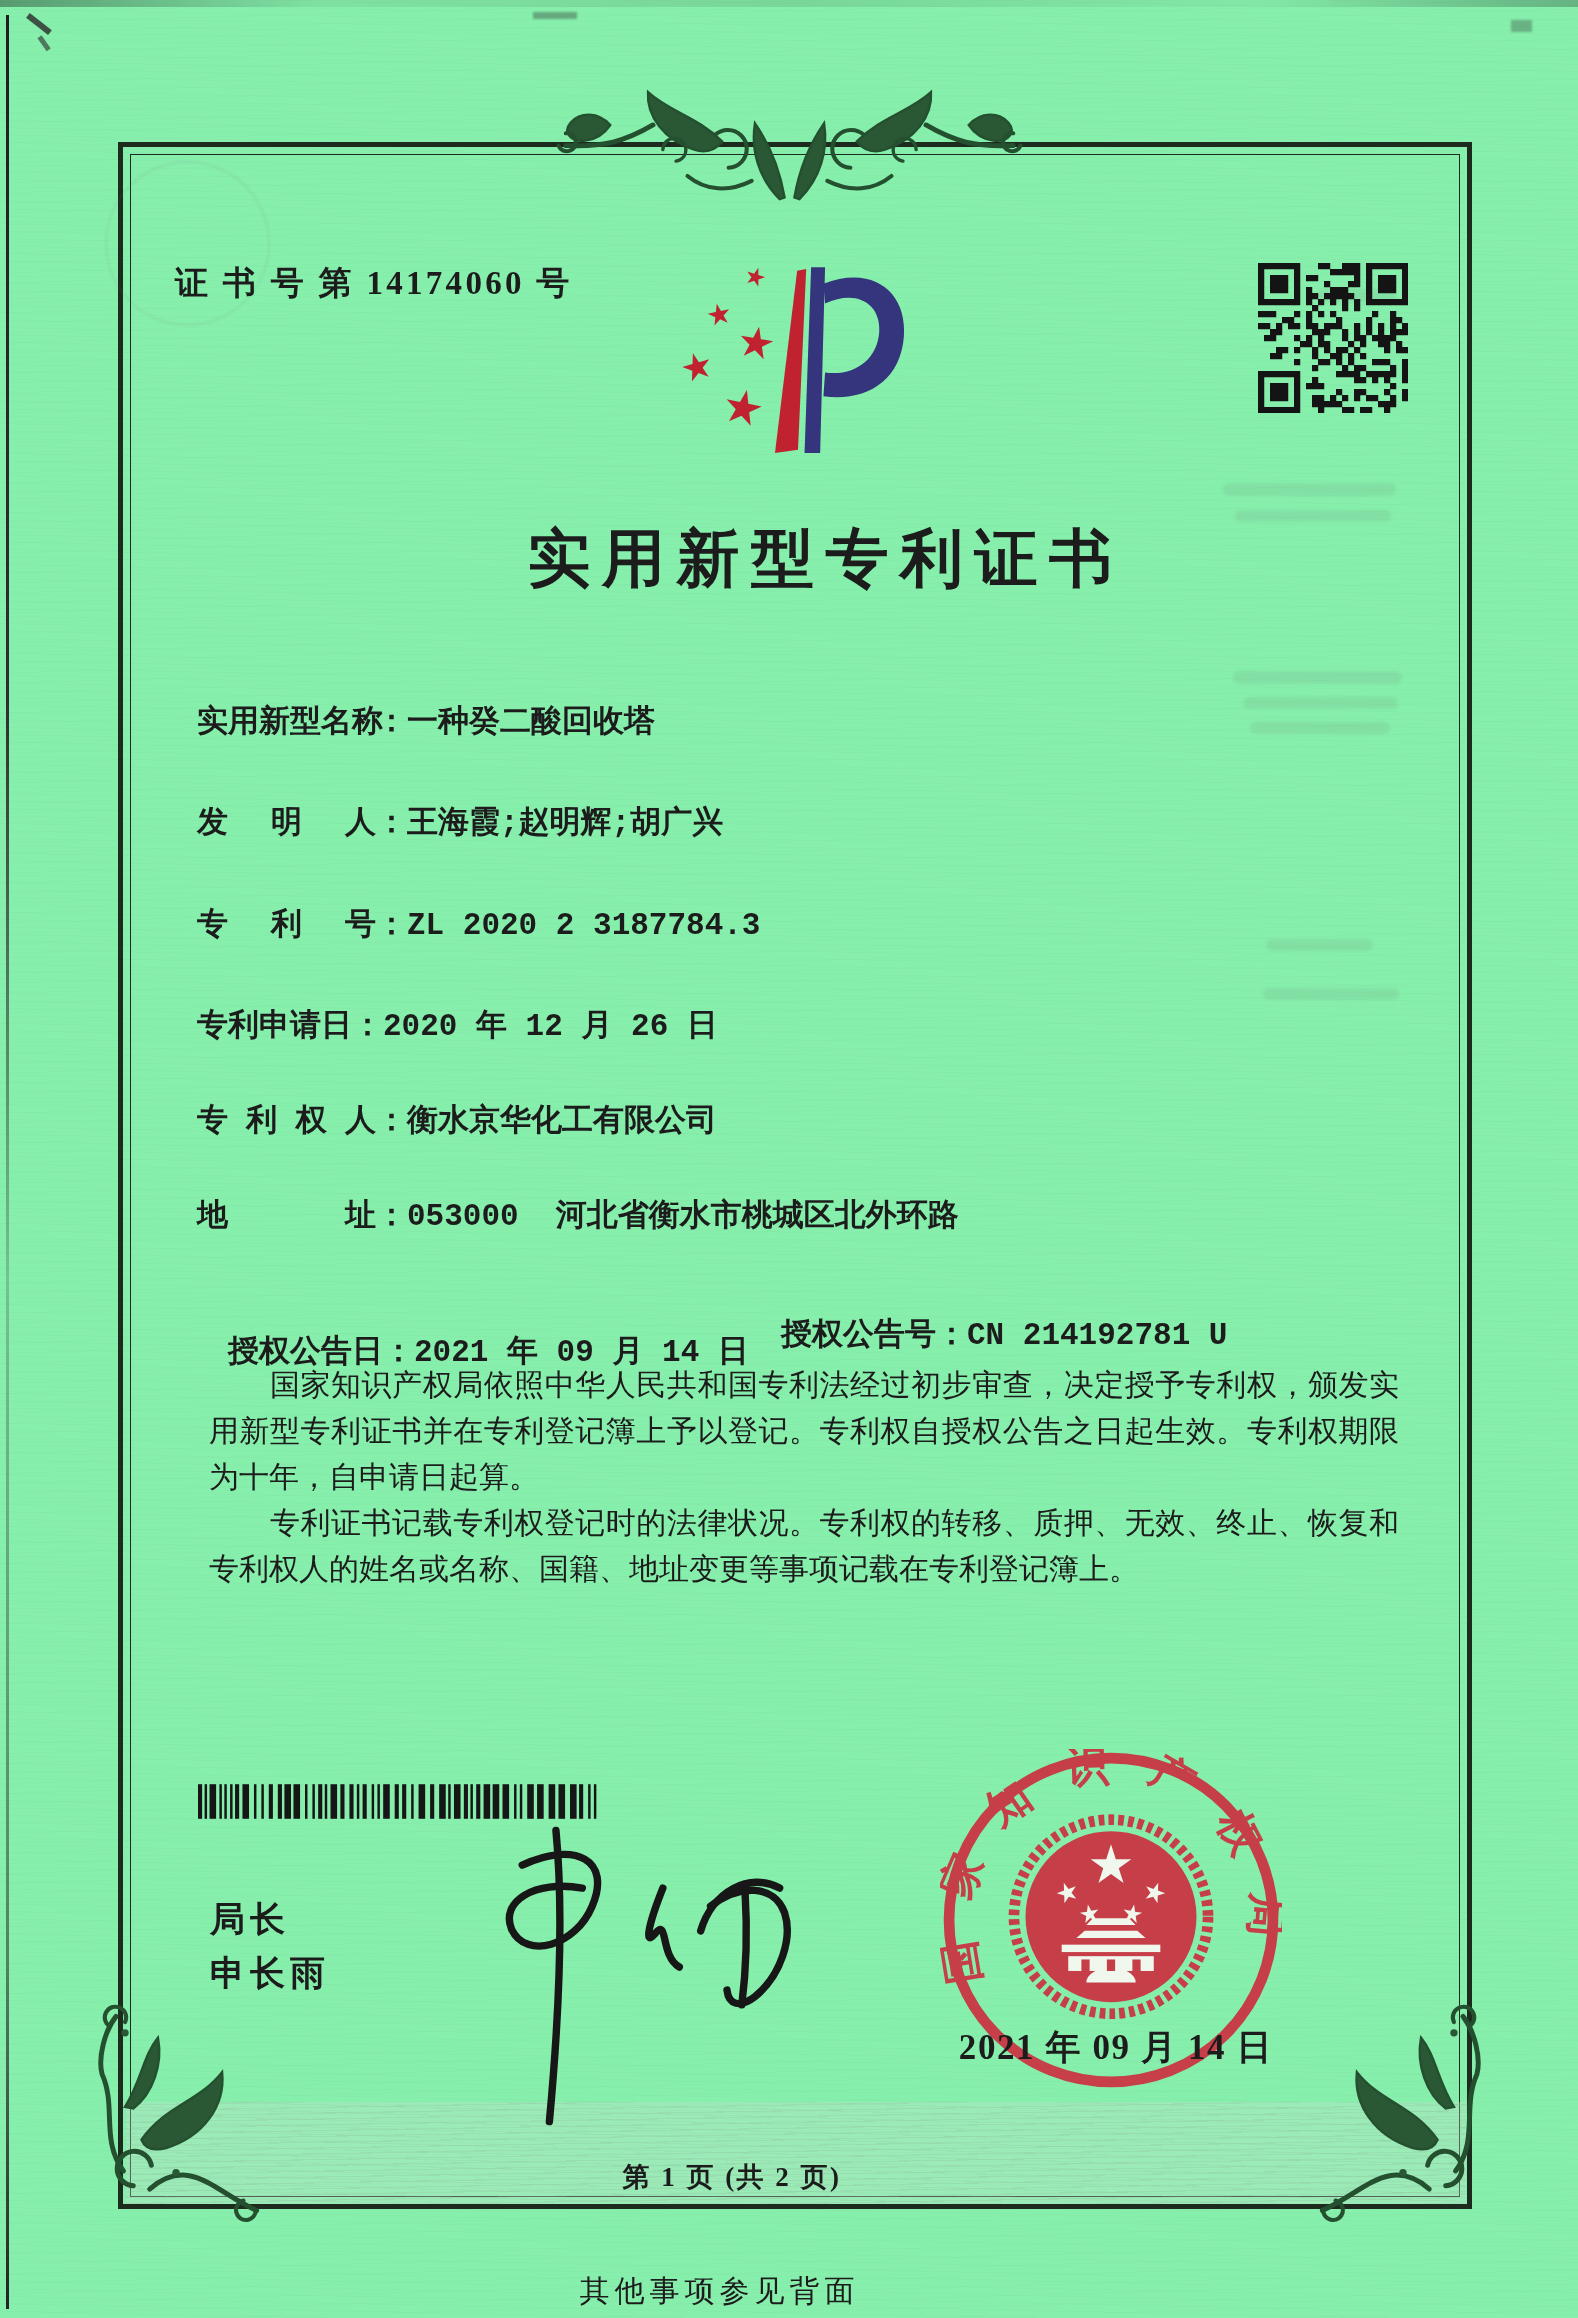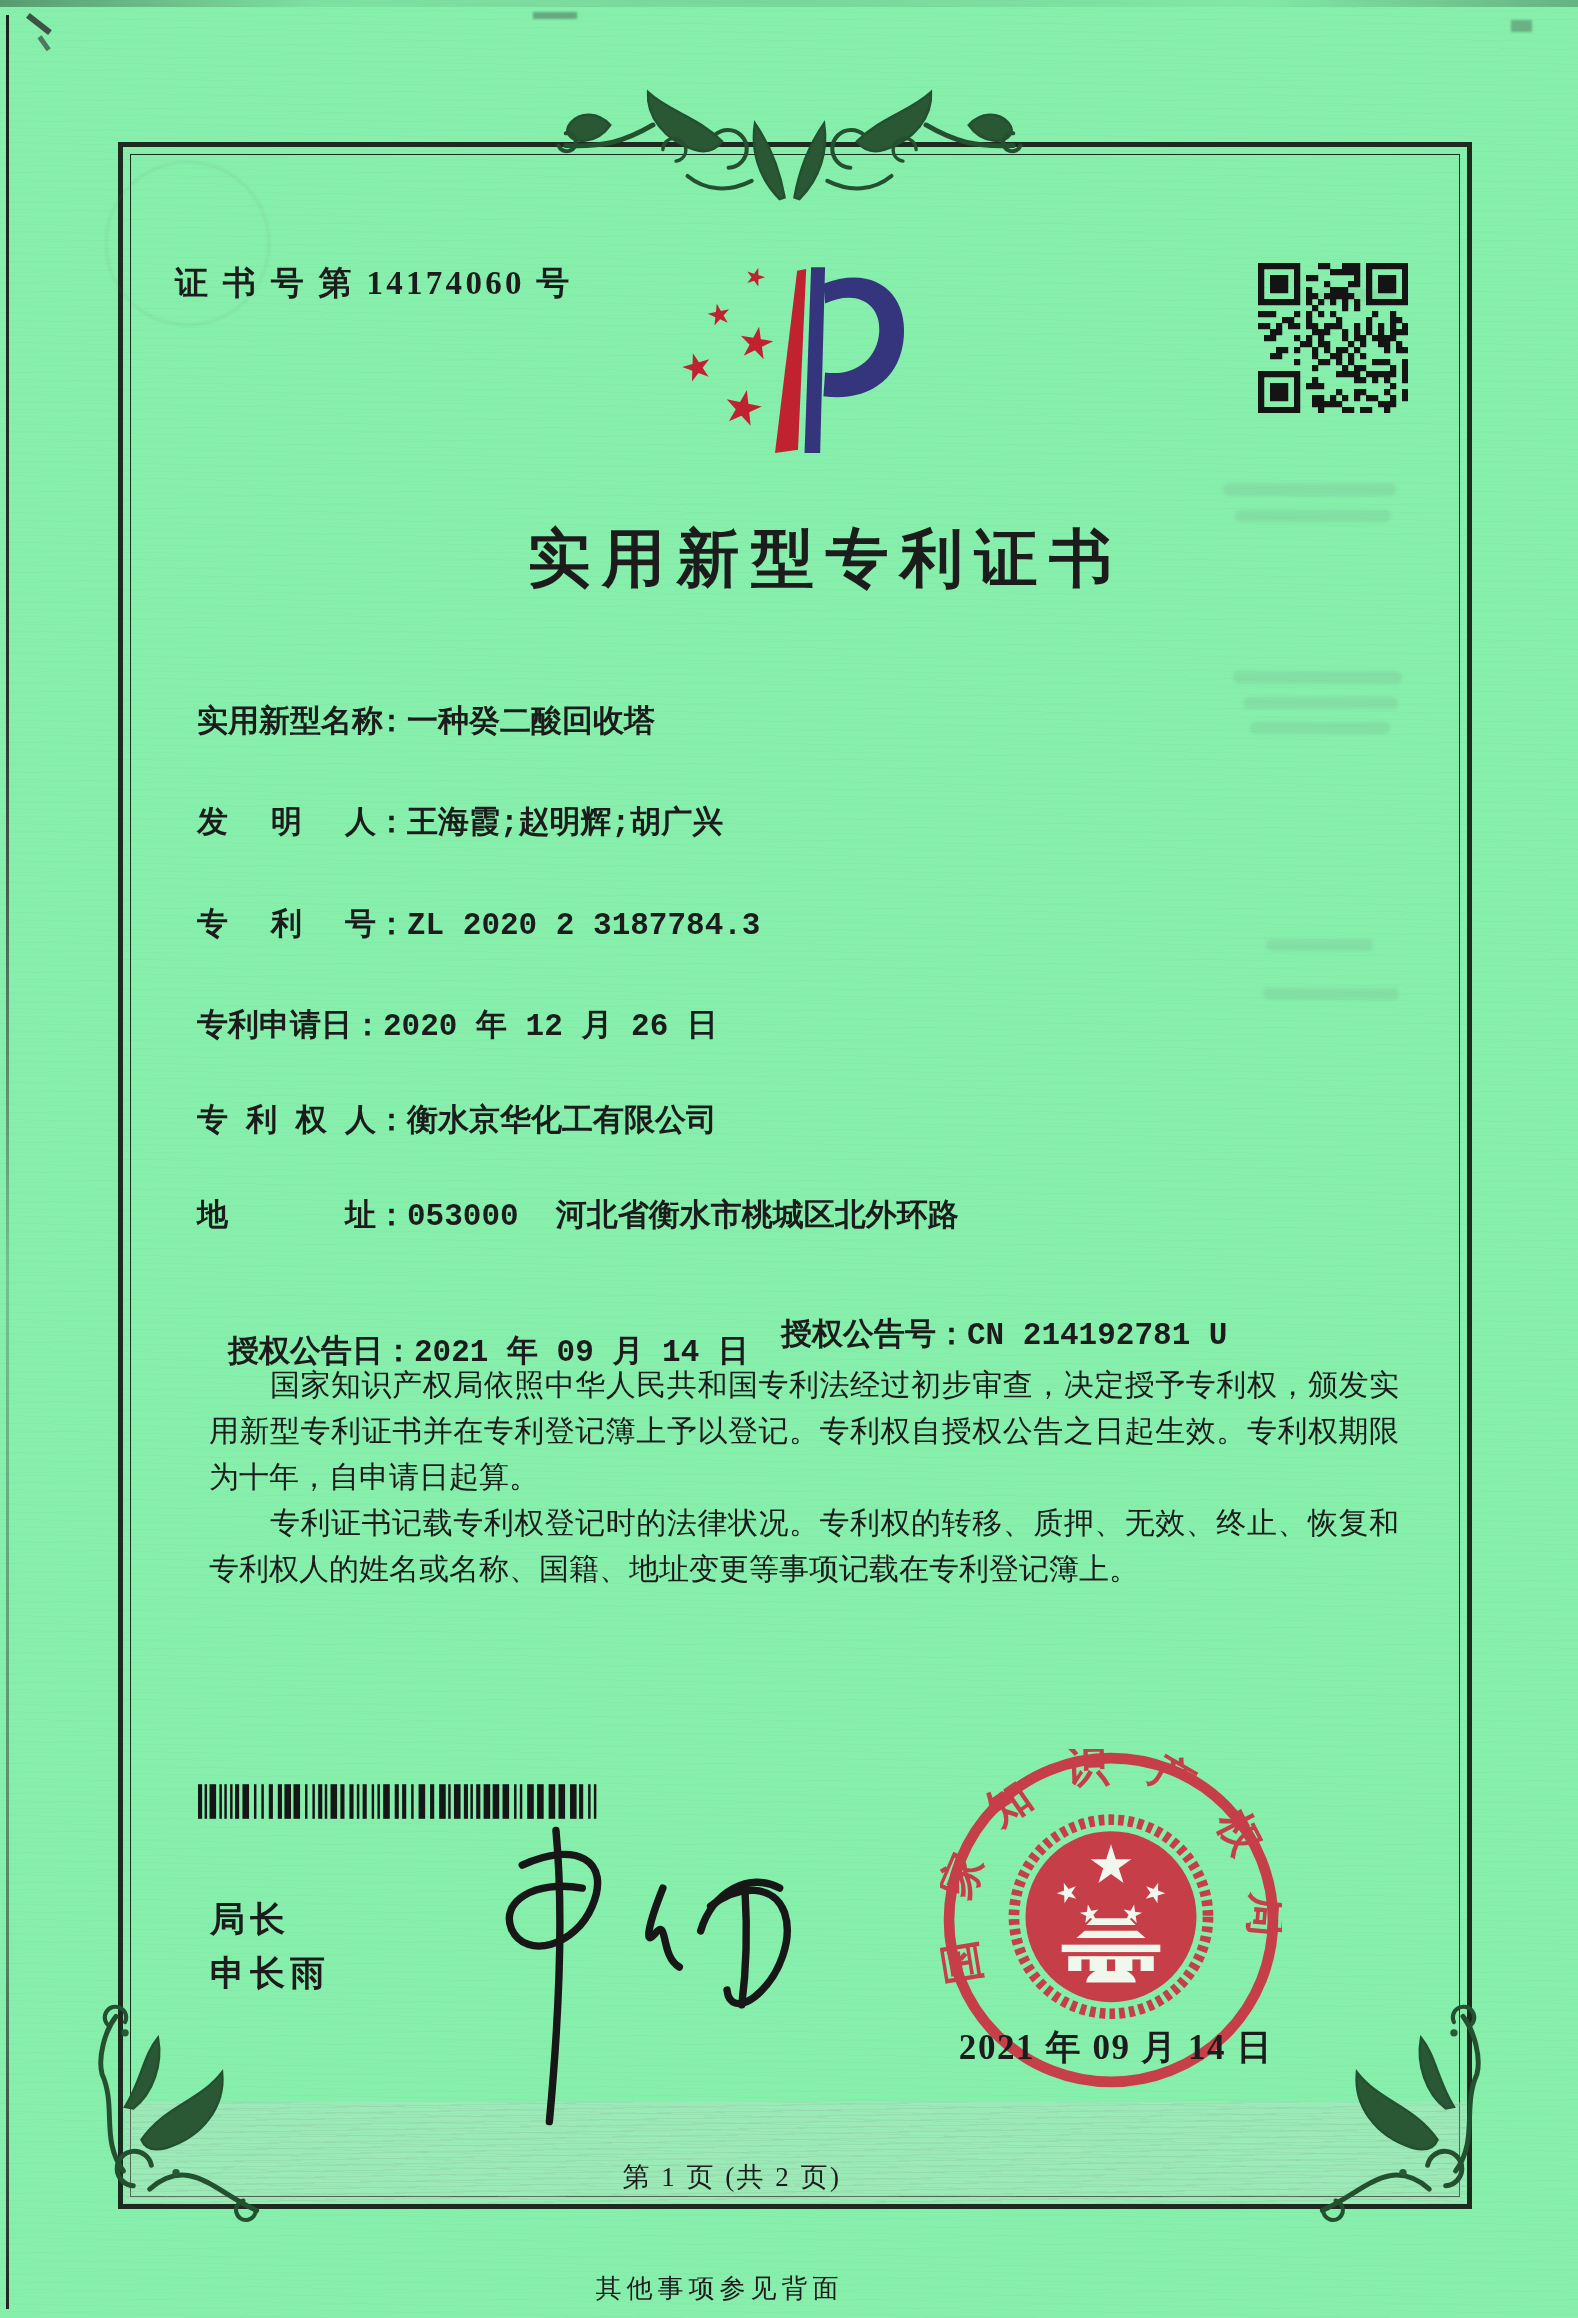--- a/index.html
+++ b/index.html
@@ -28,23 +28,23 @@
   .flabel.compact{width:auto;text-align:left;text-align-last:left;}
   .fval{white-space:pre;font-family:Liberation Mono, monospace;}
   .grant-right{position:absolute;left:584px;top:0;white-space:pre;margin-top:22px;}
   .bodytext{position:absolute;left:197px;top:1362px;width:1190px;font-size:30px;
             line-height:46px;text-align:justify;margin-left:12px;}
   .bodytext p{margin:0;text-indent:61px;}
   .director{position:absolute;left:210px;font-size:35px;font-weight:700;letter-spacing:5px;}
   .seal-date{position:absolute;left:927px;top:2024px;width:378px;text-align:center;
              font-size:35px;font-weight:700;letter-spacing:1.6px;white-space:pre;z-index:6;}
   .footer-page{position:absolute;left:0;width:1464px;top:2159px;text-align:center;
-               font-size:27px;font-weight:400;letter-spacing:2.5px;z-index:2;}
+               font-size:27px;font-weight:700;letter-spacing:2.5px;z-index:2;}
   .back-note{position:absolute;left:0;width:1439px;top:2271px;text-align:center;
-             font-size:26px;letter-spacing:5px;}
+             font-size:30px;letter-spacing:5px;}
   .abs{position:absolute;}
   .smudge{position:absolute;background:rgba(95,95,100,0.10);border-radius:6.6px;
           filter:blur(1.6px);pointer-events:none;}
   .watermark{position:absolute;left:105px;top:161px;width:161px;height:161px;border-radius:50%;
              border:2.5px solid rgba(120,120,130,0.13);filter:blur(1.2px);pointer-events:none;}
   .edge-left{position:absolute;left:5.8px;top:15px;width:3.3px;height:2294px;pointer-events:none;
     background:linear-gradient(#1f1f1f 0%,#2e2e2e 30%,rgba(60,60,60,0.25) 55%,rgba(40,40,40,0.55) 85%,#222 100%);}
   .edge-top{position:absolute;left:0;top:0;width:1579px;height:6.6px;pointer-events:none;
     background:linear-gradient(90deg,rgba(0,0,0,0.35),rgba(0,0,0,0.06) 20%,rgba(0,0,0,0.10) 50%,rgba(0,0,0,0.03) 80%,rgba(0,0,0,0.25));}
   .mark{position:absolute;background:#2a2a2a;pointer-events:none;}

